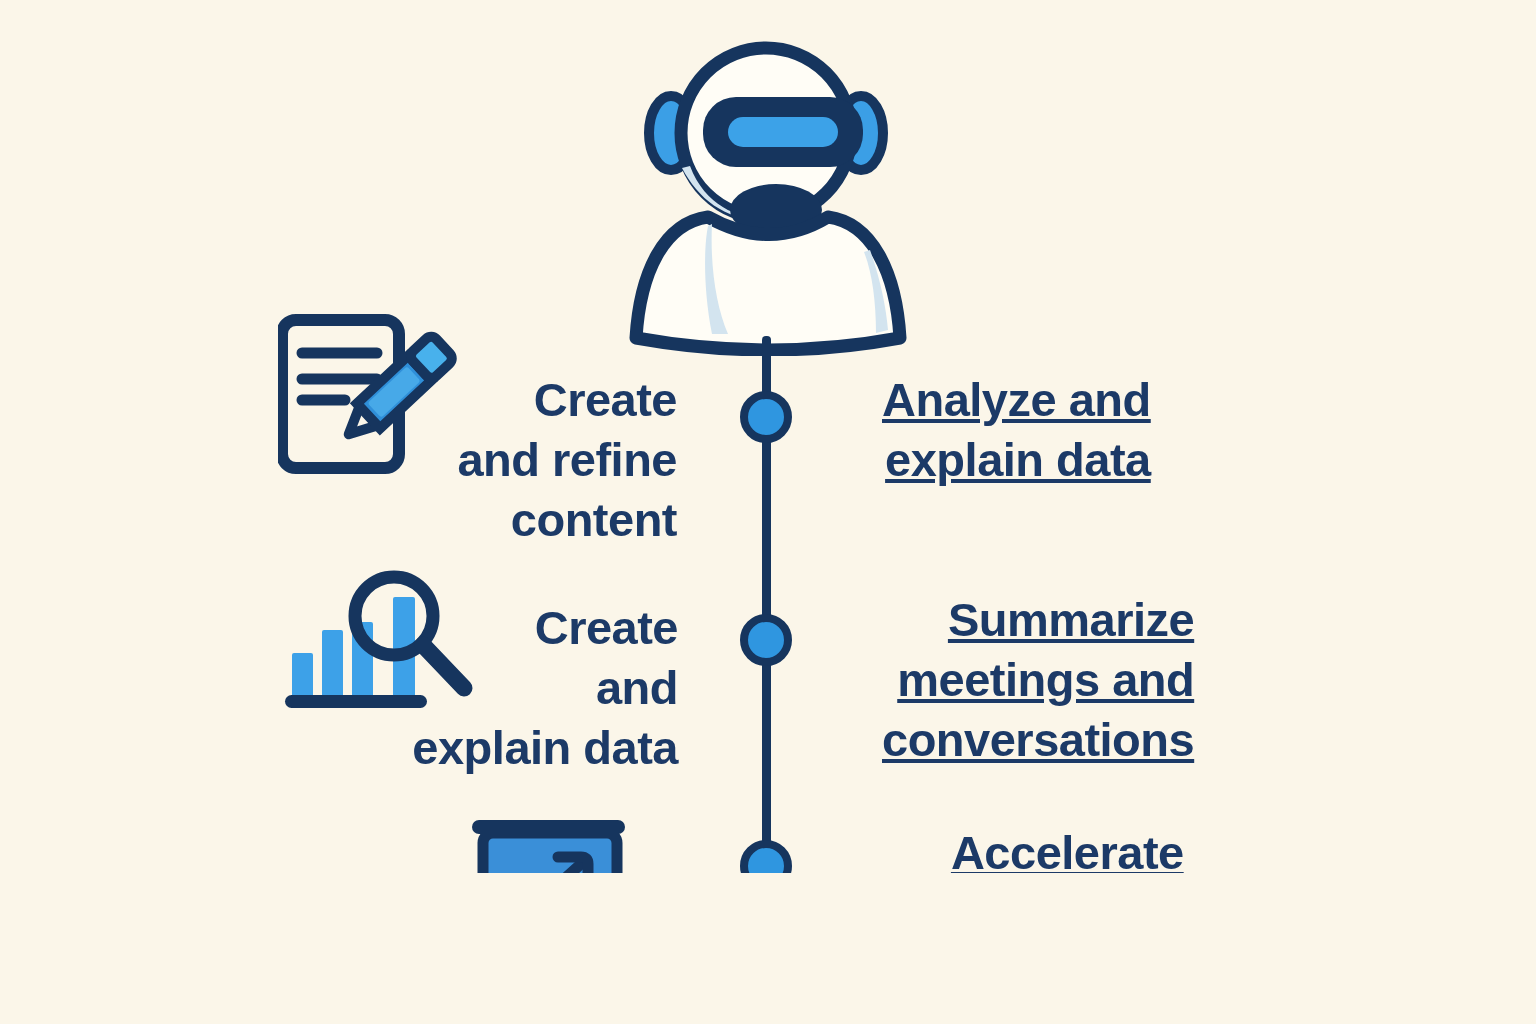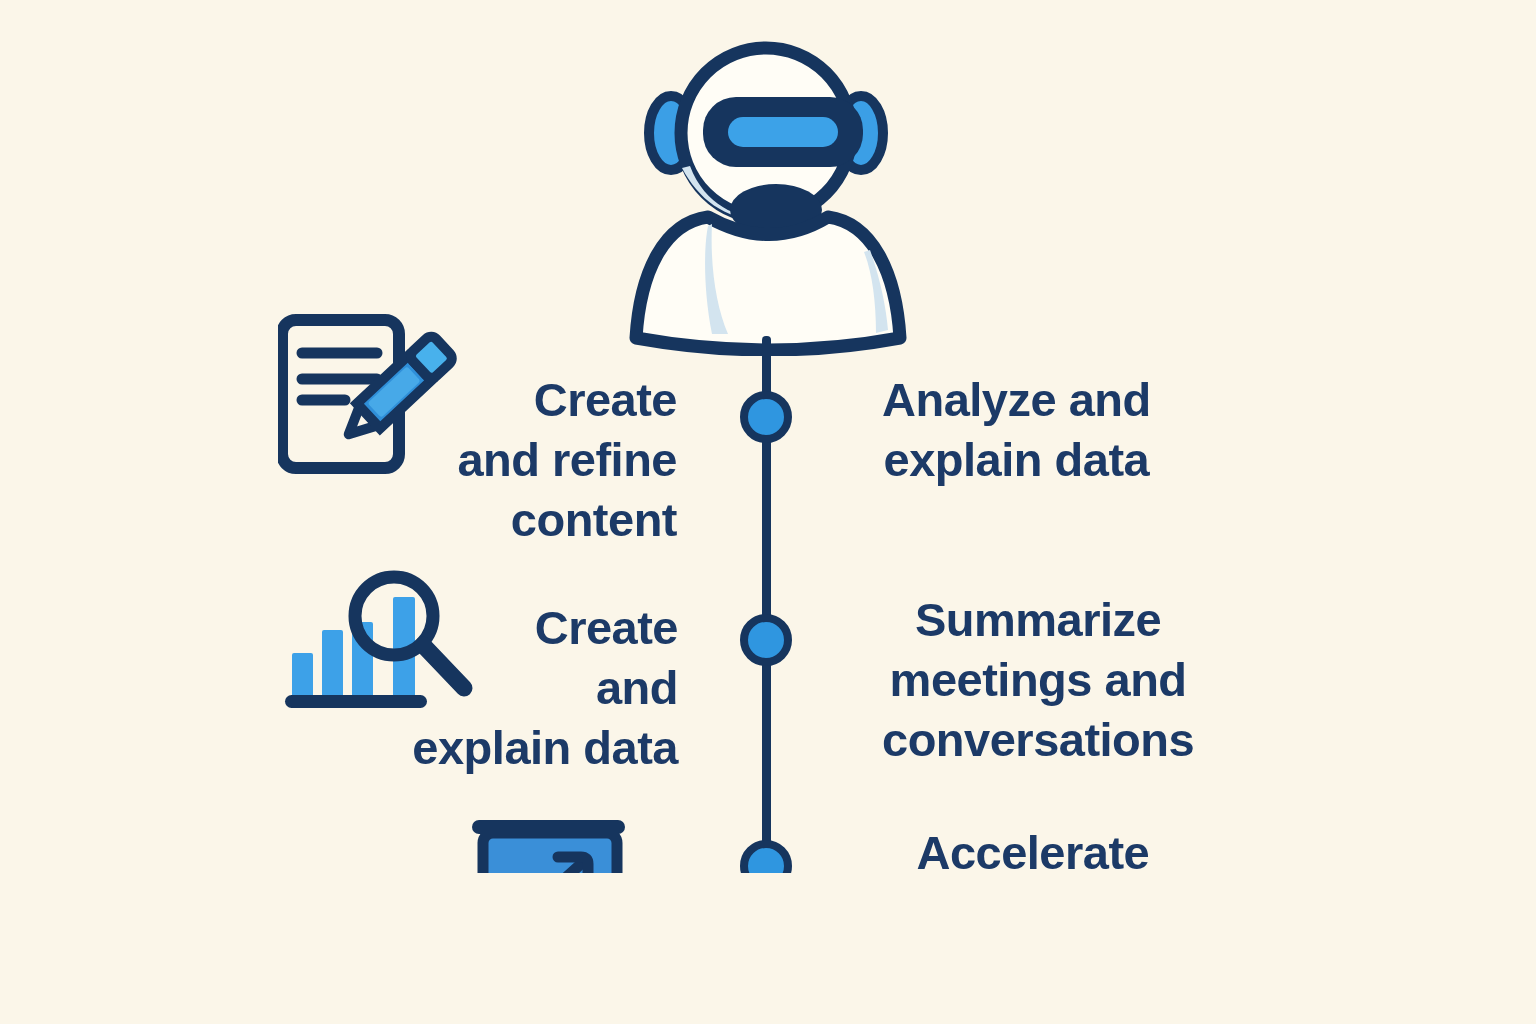--- a/index.html
+++ b/index.html
@@ -11,21 +11,21 @@
   .abs{position:absolute;}
   .label{
     color:#1c3a67;
     font-size:47px;
     font-weight:700;
     line-height:60px;
     letter-spacing:-0.5px;
     white-space:pre-line;
   }
   .label.right-align{text-align:right;}
-  .label.left-align{text-align:center;}
+  .label.left-align{text-align:right;text-decoration:underline;}
   .timeline-line{
     left:762px;top:336px;width:9px;height:532px;
     background:#16355e;border-radius:4px;
   }
   .timeline-node{
     width:36px;height:36px;border-radius:50%;
     background:#2f96e0;border:8px solid #16355e;
     box-sizing:content-box;
   }
   .node-1{left:740px;top:391px;}

